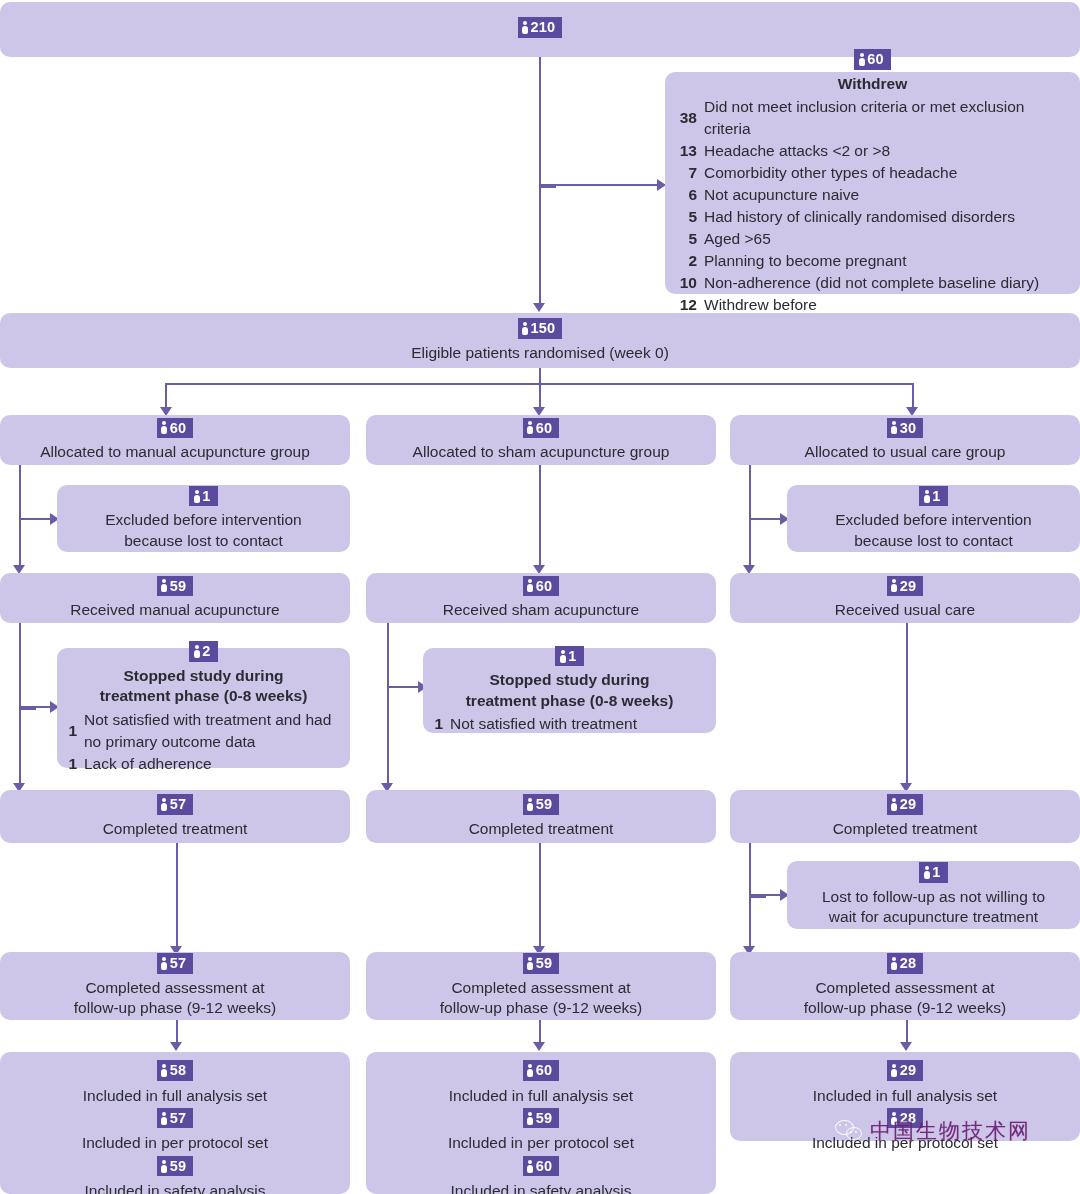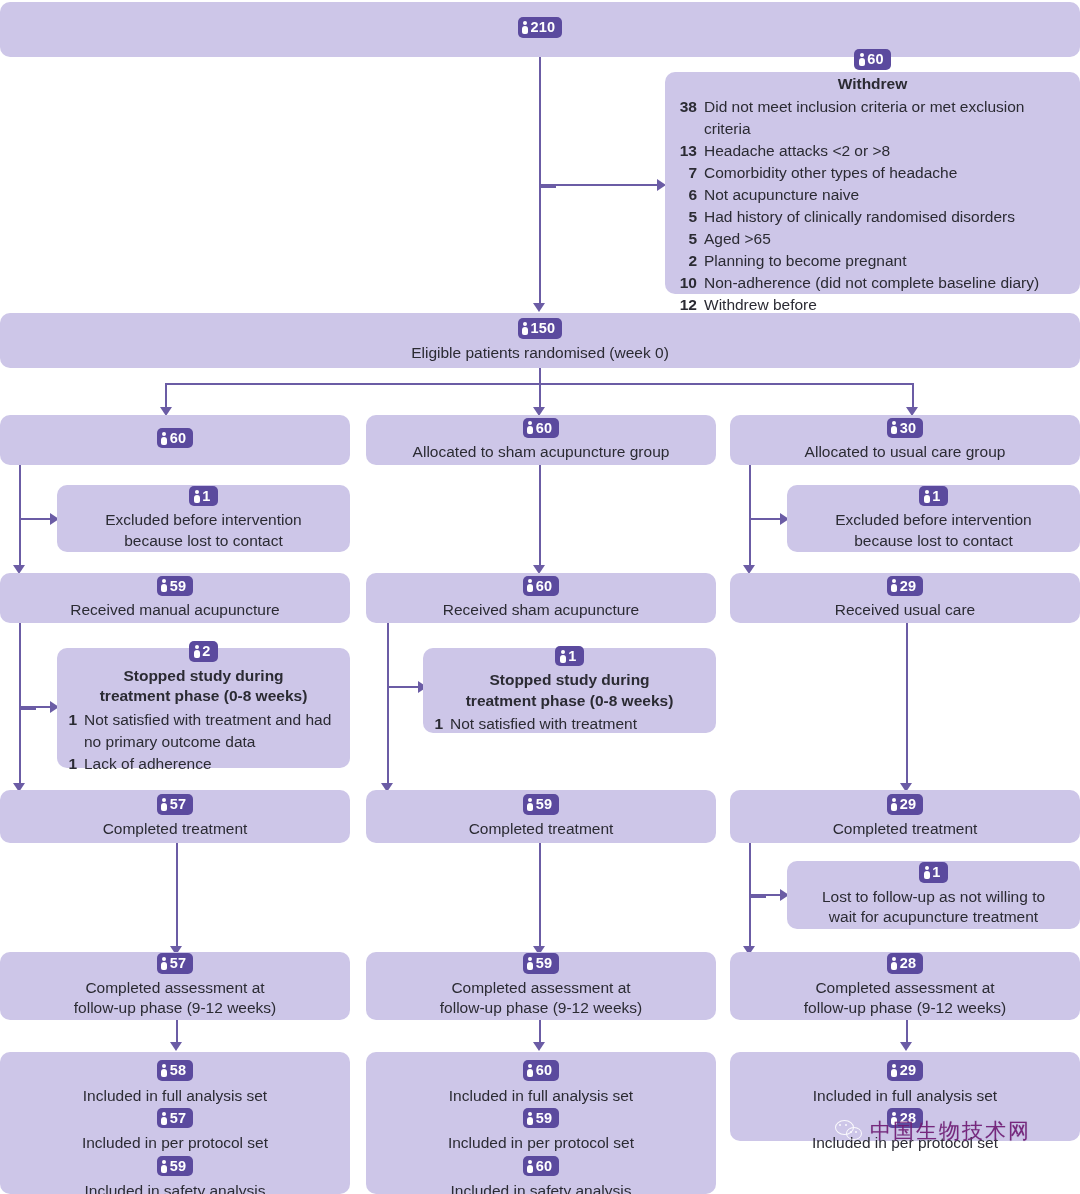--- a/index.html
+++ b/index.html
@@ -23,21 +23,21 @@
     color:#2b2b33;
     padding:6px 10px;
   }
   .box.left{align-items:flex-start;text-align:left;}
 
   .badge{
     display:inline-flex;align-items:center;justify-content:center;
     gap:2px;
     background:#5b4a9e;
     color:#ffffff;
-    border-radius:5px;
+    border-radius:0;
     font-size:14.5px;
     font-weight:700;
     line-height:1;
     padding:3px 7px 3px 4px;
     white-space:nowrap;
     margin-bottom:4px;
   }
   .badge .pgly{
     display:inline-block;width:7px;height:13px;position:relative;flex:0 0 auto;
   }
@@ -48,21 +48,21 @@
     content:"";position:absolute;left:0.5px;top:5px;width:6px;height:8px;background:#fff;
     border-radius:3px 3px 2px 2px;
   }
   .badge .num{letter-spacing:.2px;}
 
   .cap{display:block;}
   .cap.b{font-weight:700;}
 
   
   .rlist{width:100%;margin:0;padding:0;list-style:none;font-size:15.5px;line-height:1.42;}
-  .rlist li{display:flex;gap:7px;align-items:flex-start;}
+  .rlist li{display:flex;gap:7px;align-items:center;}
   .rlist li .n{font-weight:700;flex:0 0 auto;text-align:right;}
   .rlist li .t{flex:1 1 auto;}
   .w24 .n{width:24px;}
   .w12 .n{width:12px;}
 
   .stack-line{display:block;margin:1px 0 2px;}
 
   
   .vline{position:absolute;background:#6b5ca5;width:2px;}
   .hline{position:absolute;background:#6b5ca5;height:2px;}
@@ -166,20 +166,21 @@
   <div class="vline" style="left:539px;top:383px;height:26px;"></div>
   <div class="arrow-d" style="left:533px;top:407px;"></div>
   <div class="vline" style="left:912px;top:383px;height:26px;"></div>
   <div class="arrow-d" style="left:906px;top:407px;"></div>
 
   <div class="box" style="left:0px;top:415px;width:350px;height:50px;">
     <span class="badge">
       <span class="pgly"></span>
       <span class="num">60</span>
     </span>
+    <span class="cap">Allocated to manual acupuncture group</span>
   </div>
   <div class="box" style="left:366px;top:415px;width:350px;height:50px;">
     <span class="badge">
       <span class="pgly"></span>
       <span class="num">60</span>
     </span>
     <span class="cap">Allocated to sham acupuncture group</span>
   </div>
   <div class="box" style="left:730px;top:415px;width:350px;height:50px;">
     <span class="badge">

